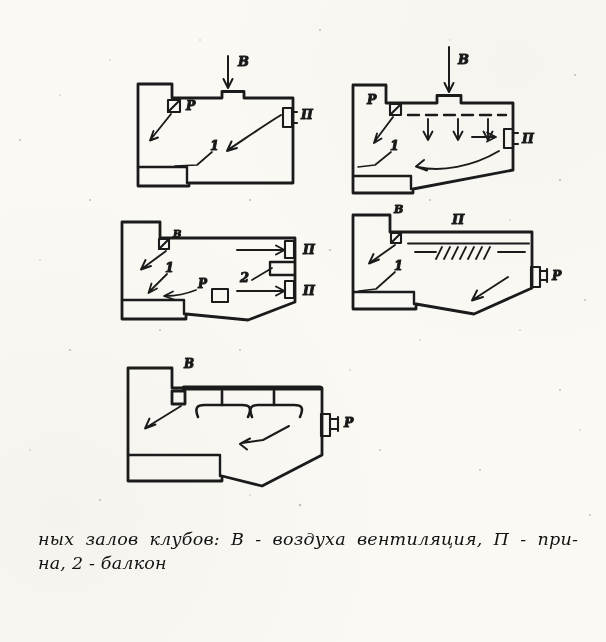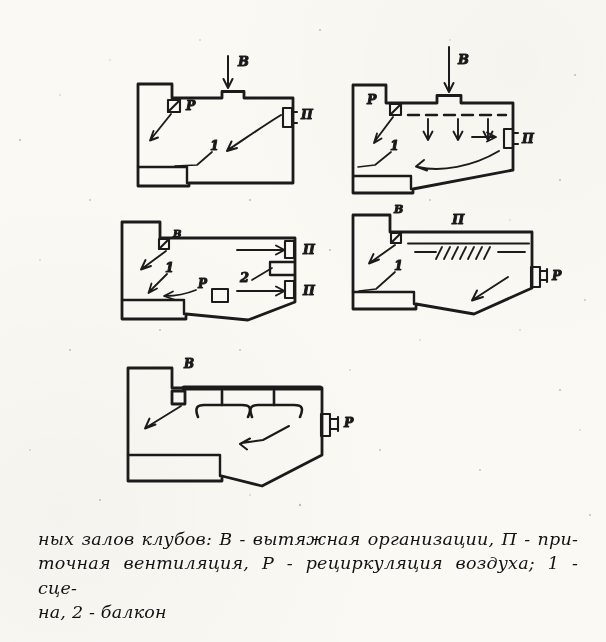--- a/index.html
+++ b/index.html
@@ -221,18 +221,17 @@
           <circle cx="110" cy="60" r="0.7"></circle>
       <circle cx="510" cy="220" r="0.7"></circle>
           <circle cx="580" cy="430" r="0.8"></circle>
       <circle cx="240" cy="350" r="0.9"></circle>
           <circle cx="420" cy="340" r="0.8"></circle>
     </g>
   </g>
 </svg>
 
 <div class="caption">
-  <div class="cap-line just">ных залов клубов: В - вытяжная организации, П - при-</div>
-  <div class="cap-line just">точная вентиляция, Р - рециркуляция воздуха; 1 - сце-</div>
+  <div class="cap-line just">ных залов клубов: В - воздуха вентиляция, П - при-</div>
   <div class="cap-line">на, 2 - балкон</div>
 </div>
 
 </div>
 
 </body></html>

